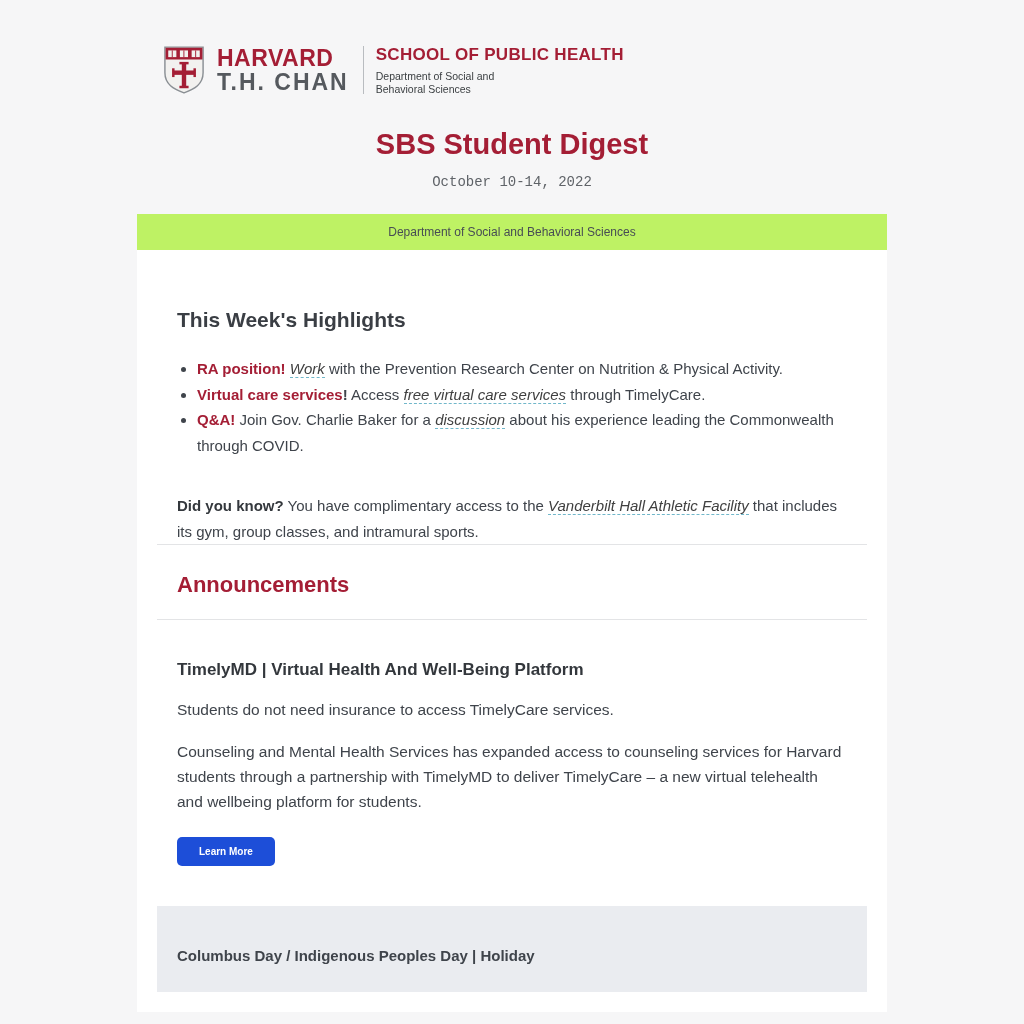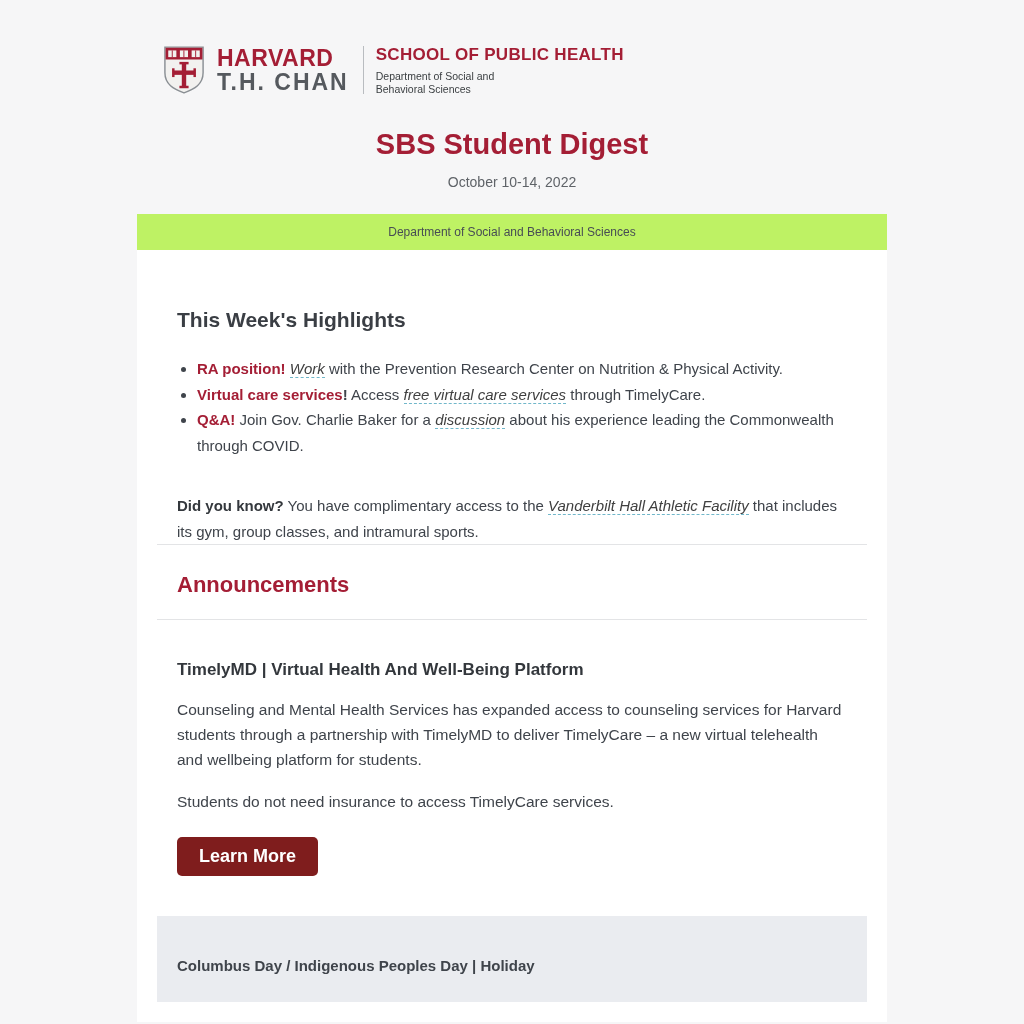--- a/index.html
+++ b/index.html
@@ -71,20 +71,21 @@
     font-weight: bold;
     font-size: 29px;
     margin-top: 32px;
   }
   .digest-date {
     text-align: center;
     color: #5f6368;
     font-size: 14px;
     margin-top: 13px;
     margin-bottom: 24px;
+    font-family: Liberation Mono, monospace;
   }
 
   
   .banner {
     height: 36px;
     background: #bef264;
     display: flex;
     align-items: center;
     justify-content: center;
     font-size: 12px;
@@ -152,25 +153,25 @@
   }
   .ann-p {
     font-size: 15.5px;
     line-height: 25px;
     color: #3f444b;
     margin: 17px 0 0 0;
   }
   .btn {
     display: inline-block;
     margin-top: 23px;
-    background: #7f1d1d;
+    background: #1d4ed8;
     color: #ffffff;
     font-family: "Liberation Sans", sans-serif;
     font-weight: bold;
-    font-size: 18px;
+    font-size: 10px;
     padding: 9px 22px;
     border: none;
     border-radius: 5px;
     cursor: pointer;
   }
 
   .dates-box {
     margin-top: 40px;
     background: #EAECF0;
     padding: 26px 20px 28px 20px;
@@ -261,22 +262,22 @@
       <hr class="rule rule-1">
 
       <div class="inner">
         <h2 class="h-announcements">Announcements</h2>
       </div>
 
       <hr class="rule">
 
       <div class="inner">
         <h3 class="ann-title">TimelyMD | Virtual Health And Well-Being Platform</h3>
+        <p class="ann-p">Students do not need insurance to access TimelyCare services.</p>
         <p class="ann-p">Counseling and Mental Health Services has expanded access to counseling services for Harvard students through a partnership with TimelyMD to deliver TimelyCare – a new virtual telehealth and wellbeing platform for students.</p>
-        <p class="ann-p">Students do not need insurance to access TimelyCare services.</p>
         <button class="btn">Learn More</button>
       </div>
 
       <div class="dates-box">
         <p class="event-title">Columbus Day / Indigenous Peoples Day | Holiday</p>
       </div>
     </div>
 
   </div>
 </div>

